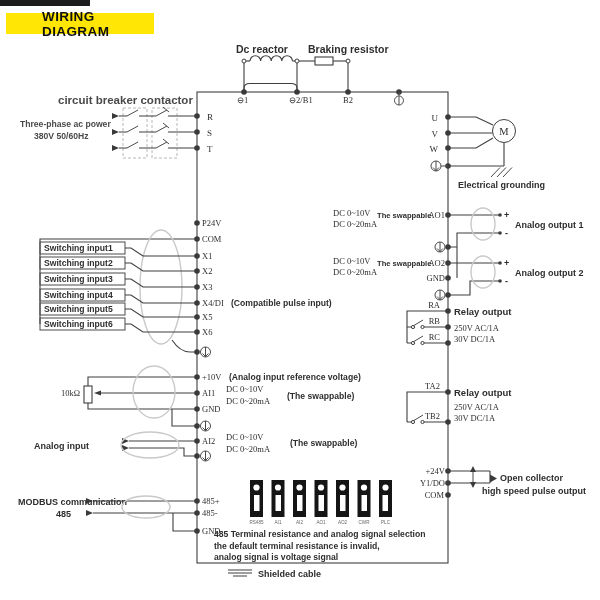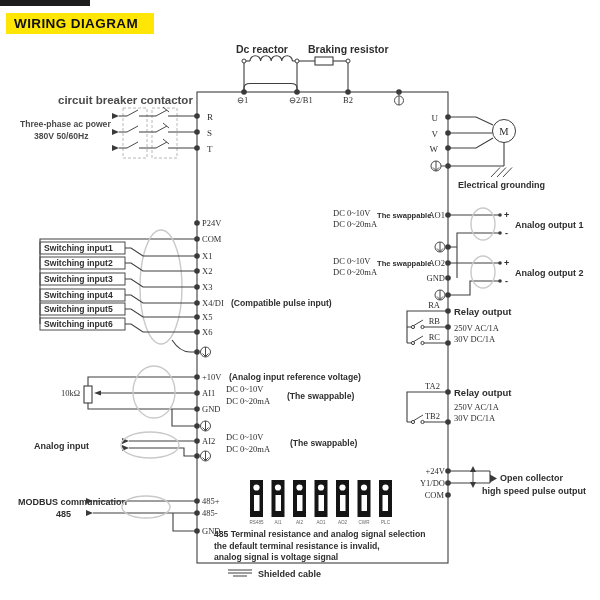--- a/index.html
+++ b/index.html
@@ -1,21 +1,21 @@
 <!DOCTYPE html>
 <html><head>
 <meta charset="utf-8">
 <style>
   html,body{margin:0;padding:0;background:#fff;}
   #stage{position:relative;width:600px;height:600px;background:#ffffff;overflow:hidden;
          font-family:"Liberation Sans",sans-serif;}
   #topstrip{position:absolute;left:0;top:0;width:90px;height:6px;background:#1d1d1d;}
   #titlebar{position:absolute;left:6px;top:13px;width:148px;height:21px;background:#ffe604;
             display:flex;align-items:center;}
-  #titlebar span{font-weight:bold;font-size:13.5px;color:#111;padding-left:8px;letter-spacing:.4px;}
+  #titlebar span{font-weight:bold;font-size:13.5px;color:#111;padding-left:8px;letter-spacing:.4px;margin-left:28px;}
   svg{position:absolute;left:0;top:0;}
   
   .wire{stroke:#3f3f3f;stroke-width:1.1;fill:none;}
   .thin{stroke:#4a4a4a;stroke-width:1;fill:none;}
   .shield{stroke:#c9c9c9;stroke-width:1.4;fill:none;}
   .dash{stroke:#b8b8b8;stroke-width:1;fill:none;stroke-dasharray:3 2;}
   .dot{fill:#3a3a3a;stroke:none;}
   .odot{fill:#fff;stroke:#3f3f3f;stroke-width:1;}
   .arr{fill:#3a3a3a;stroke:none;}
   text{fill:#2e2e2e;}

